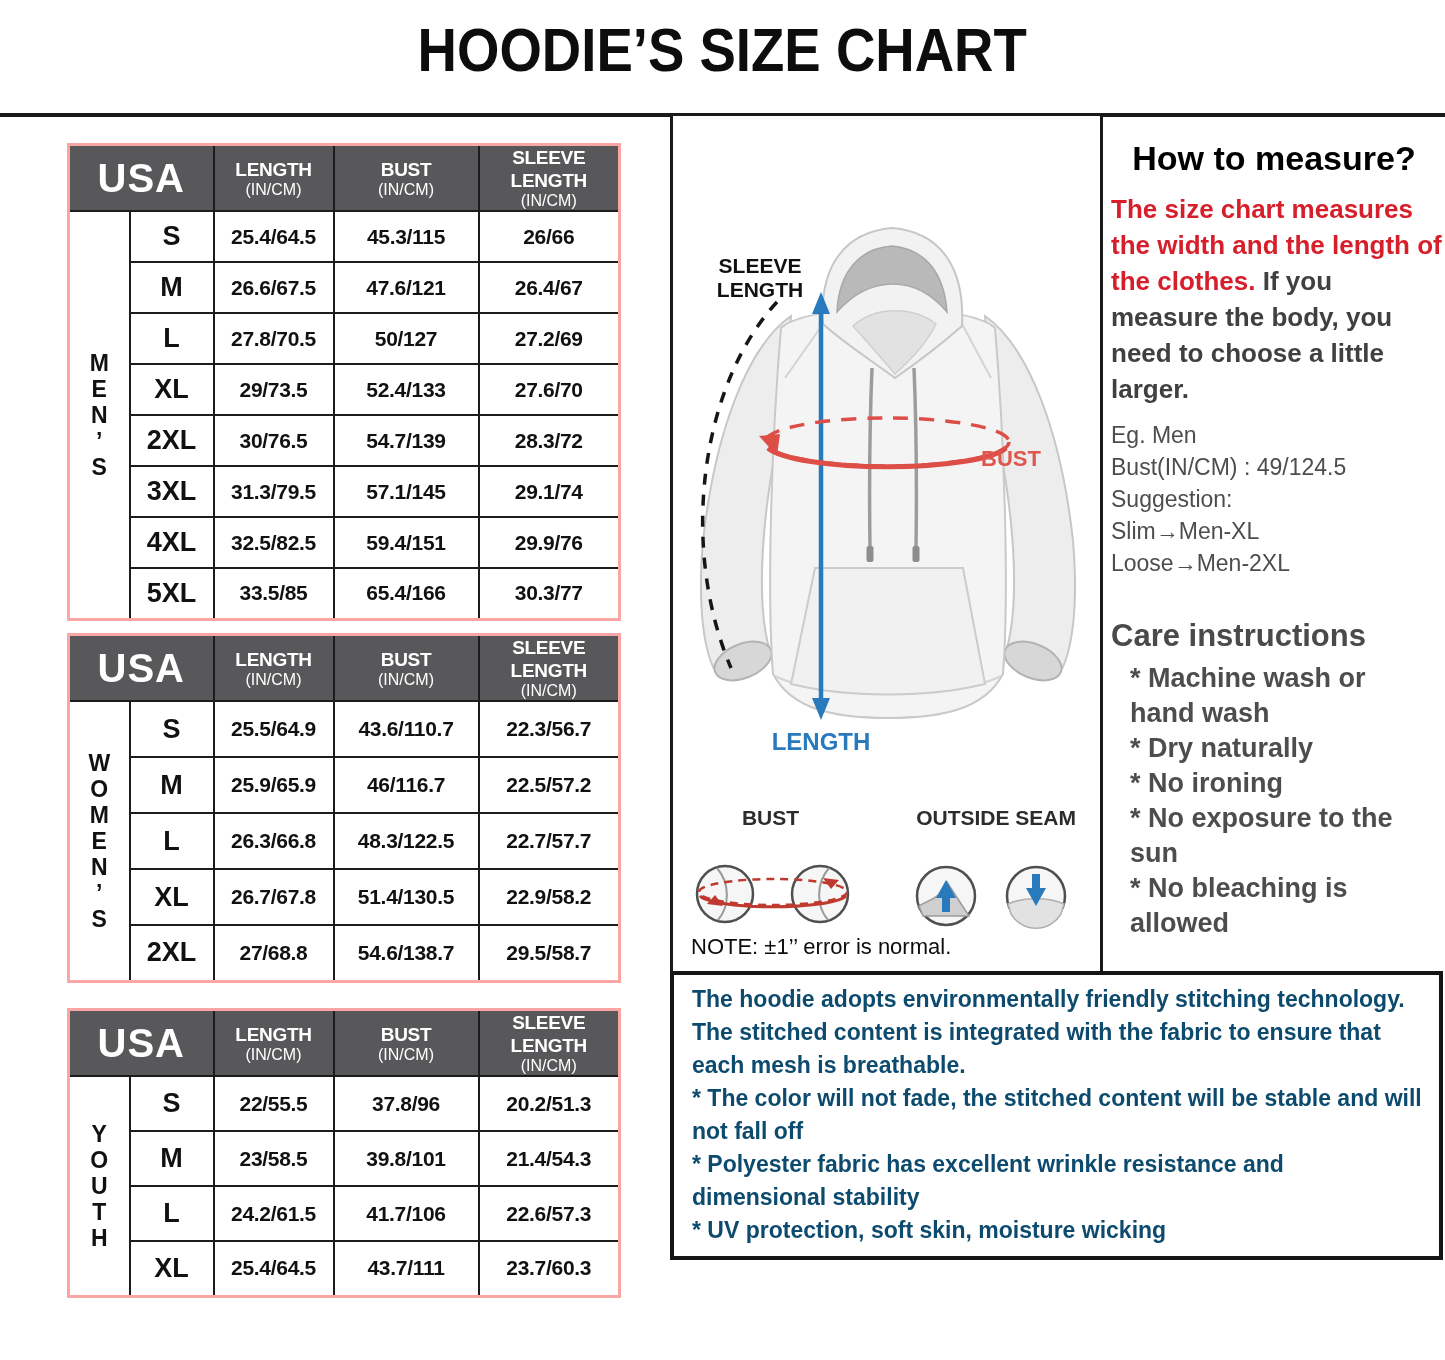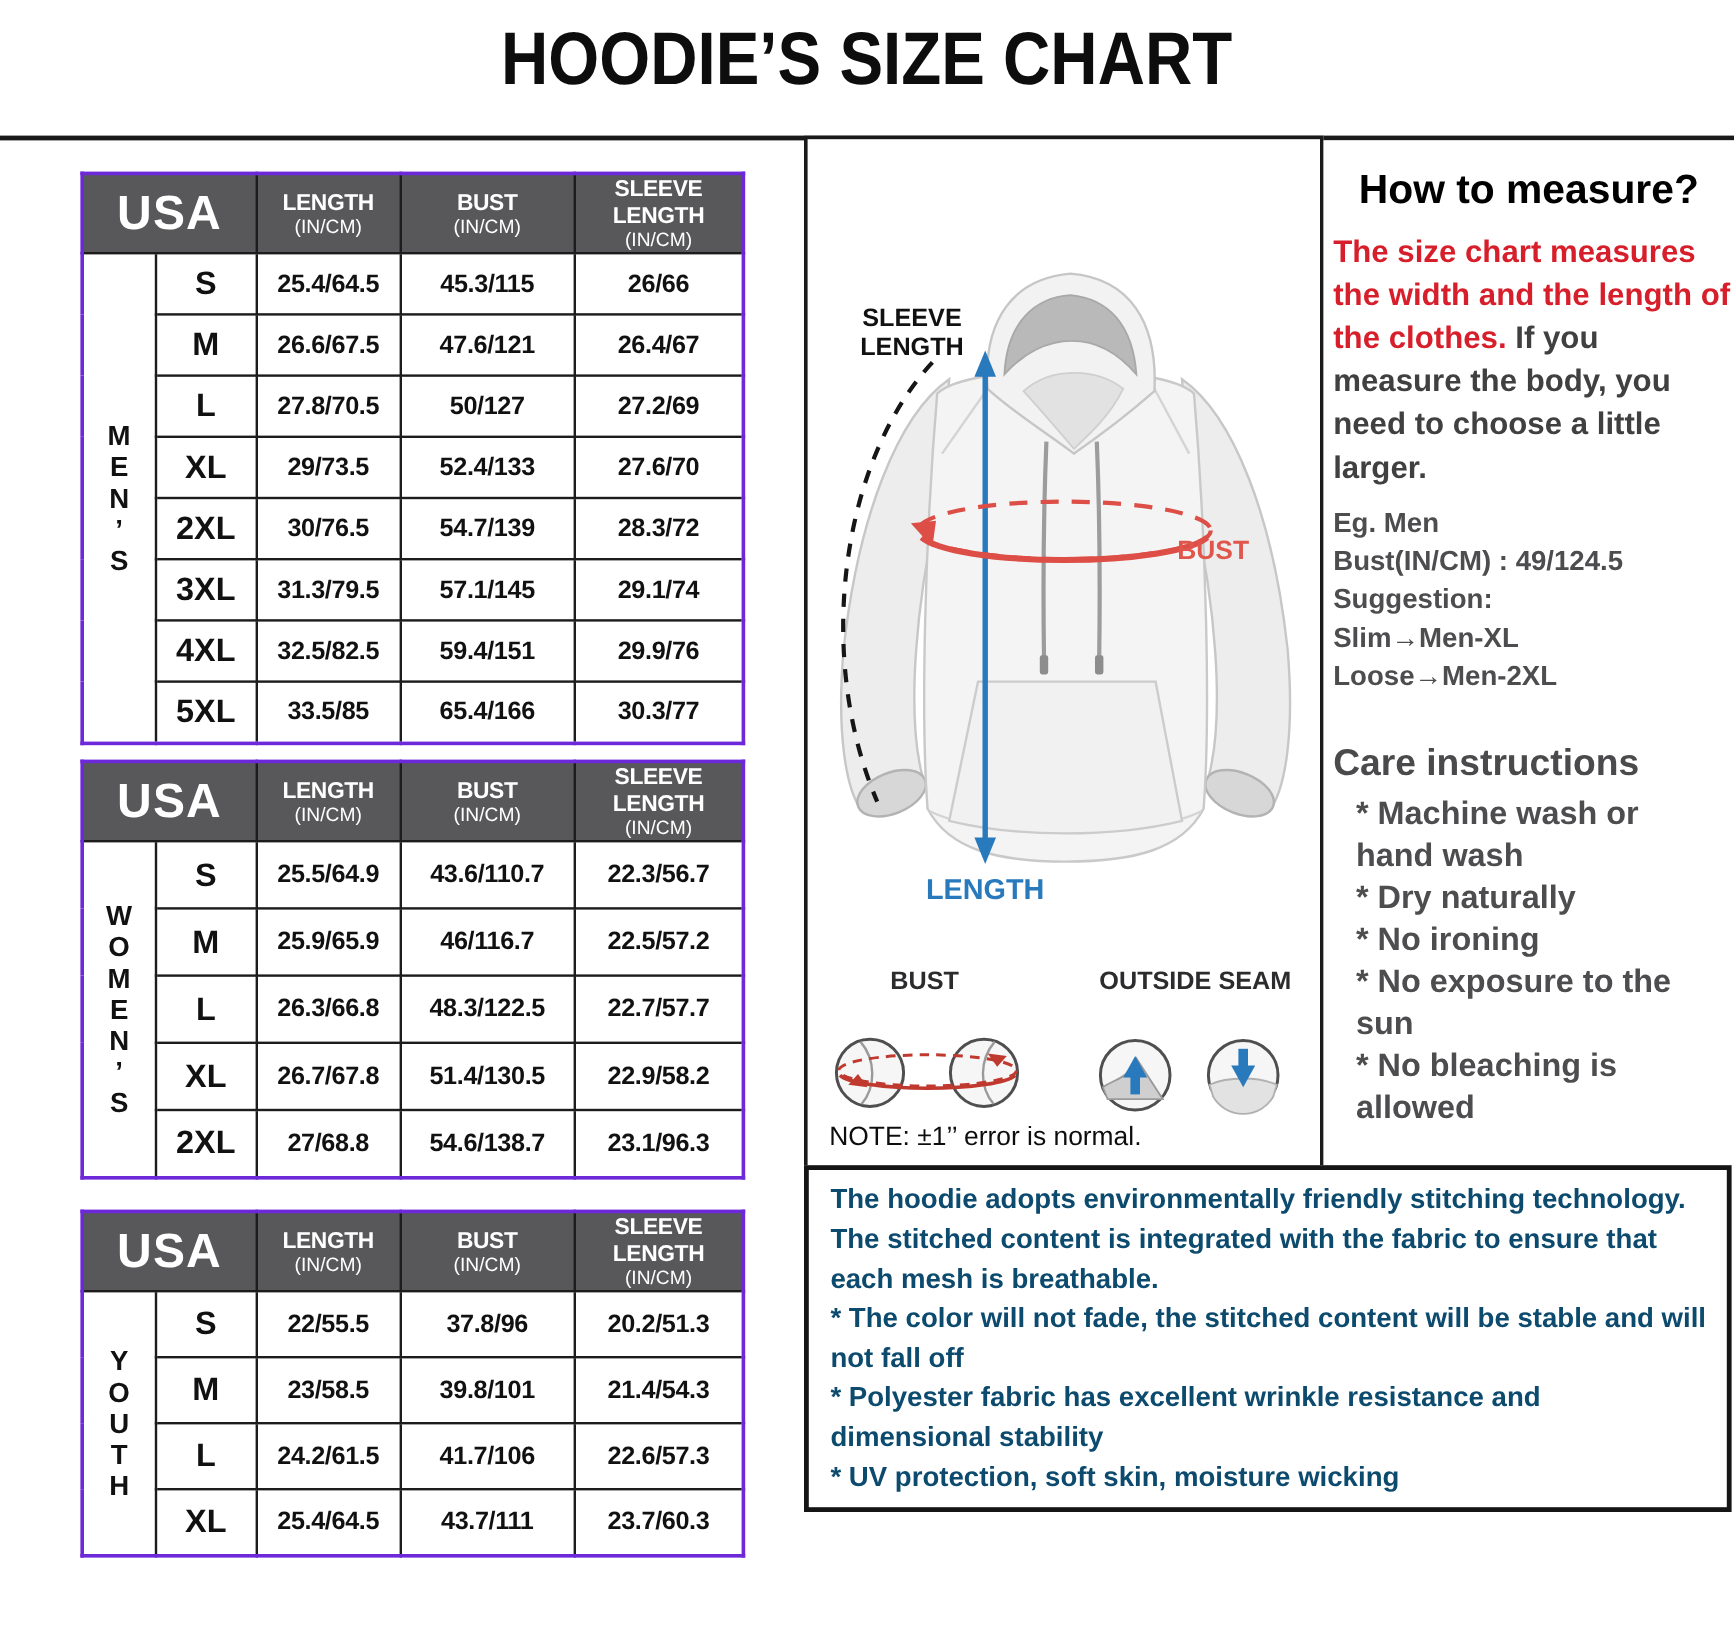--- a/index.html
+++ b/index.html
@@ -4,21 +4,21 @@
 <style>
   html,body{margin:0;padding:0;background:#ffffff;}
   .page{position:relative;width:1445px;height:1360px;background:#fff;overflow:hidden;
         font-family:"Liberation Sans","DejaVu Sans",sans-serif;color:#111;}
   
   .title{position:absolute;top:14px;left:0;width:100%;text-align:center;}
   .title span{display:inline-block;font-size:62px;font-weight:bold;color:#0d0d0d;
               transform:scaleX(0.88);letter-spacing:0px;}
   .toprule{position:absolute;top:113px;left:0;width:1445px;height:4px;background:#1a1a1a;}
   
-  .size-table{border-collapse:collapse;table-layout:fixed;background:#fff;border:3px solid #6d28d9;}
+  .size-table{border-collapse:collapse;table-layout:fixed;background:#fff;border:3px solid #fca5a5;}
   .size-table th,.size-table td{border:2px solid #1c1c1c;padding:0;text-align:center;vertical-align:middle;}
   .size-table thead th{background:#58585a;color:#fff;border-color:#1c1c1c;}
   .size-table .usa{font-size:40px;font-weight:bold;letter-spacing:1px;}
   .size-table .l1{font-size:19px;font-weight:bold;line-height:23px;letter-spacing:-0.3px;}
   .size-table .l2{font-size:16px;font-weight:normal;line-height:18px;}
   .size-table td.size{font-size:27px;font-weight:bold;}
   .size-table td.val{font-size:21px;font-weight:bold;letter-spacing:-0.3px;}
   .size-table td.group{font-size:23px;font-weight:bold;}
   .size-table td.group div{line-height:26px;}
   .tbl{position:absolute;}
@@ -41,21 +41,21 @@
   .icon-label.seam{left:238px;width:165px;text-align:right;}
   .note-line{position:absolute;left:18px;top:818px;font-size:22px;color:#0d0d0d;}
   
   .right-panel{position:absolute;left:1103px;top:117px;width:342px;height:858px;background:#fff;}
   .htm-title{position:absolute;top:22px;left:0;width:100%;text-align:center;
              font-size:34px;font-weight:bold;color:#000000;}
   .htm-para{position:absolute;top:74px;left:8px;width:332px;font-size:26px;font-weight:bold;line-height:36px;}
   .htm-para .red{color:#d71f2b;}
   .htm-para .gray{color:#404040;}
   .eg-block{position:absolute;top:302px;left:8px;width:330px;}
-  .eg-block div{font-size:23px;font-weight:bold;color:#4d4d4f;line-height:32px;}
+  .eg-block div{font-size:23px;font-weight:normal;color:#4d4d4f;line-height:32px;}
   .care-block{position:absolute;top:498px;left:8px;width:300px;}
   .care-title{font-size:31px;font-weight:bold;color:#4a4a4c;line-height:42px;margin-bottom:4px;}
   .care-items div{font-size:27px;font-weight:bold;color:#4d4d4f;line-height:35px;margin-left:19px;}
   
   .bottom-box{position:absolute;left:670px;top:971px;width:773px;height:289px;
               border:4px solid #151515;box-sizing:border-box;background:#fff;padding:8px 16px 0 18px;}
   .bottom-box div{font-size:23px;font-weight:bold;color:#0c4a6e;line-height:33px;}
 </style>
 </head>
 <body>
@@ -209,21 +209,21 @@
           <tr>
             <td class="size">XL</td>
             <td class="val">26.7/67.8</td>
             <td class="val">51.4/130.5</td>
             <td class="val">22.9/58.2</td>
           </tr>
           <tr>
             <td class="size">2XL</td>
             <td class="val">27/68.8</td>
             <td class="val">54.6/138.7</td>
-            <td class="val">23.1/96.3</td>
+            <td class="val">29.5/58.7</td>
           </tr>
         </tbody>
       </table>
     </div>
   <div id="table-youth" class="tbl">
       <table class="size-table t-youth">
         <colgroup>
           <col style="width: 61px;">
           <col style="width: 84px;">
           <col style="width: 120px;">

